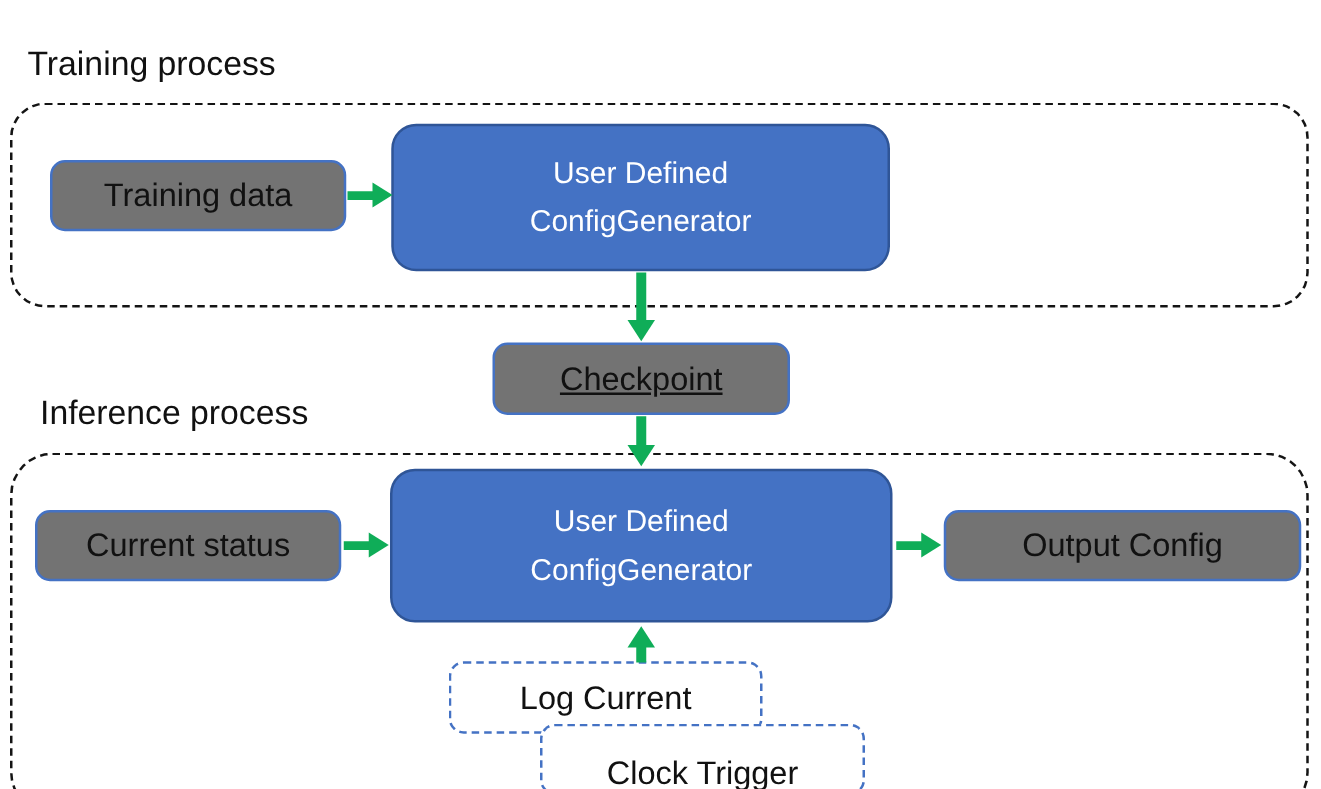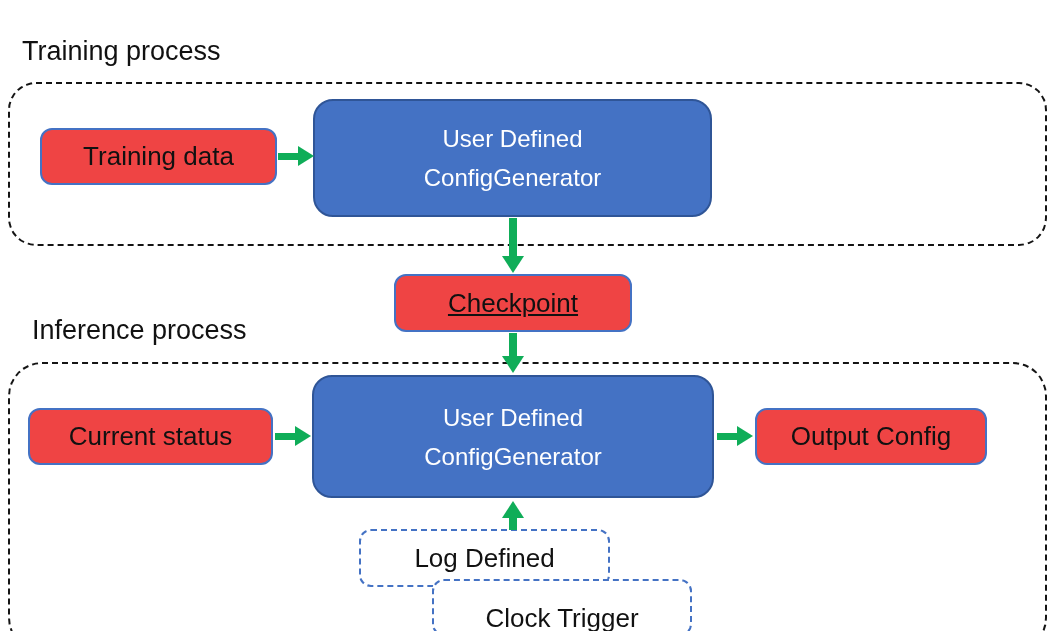--- a/index.html
+++ b/index.html
@@ -24,21 +24,21 @@
 
   .dashed-region {
     position: absolute;
     border: 2px dashed var(--region-dash, #141414);
     border-radius: 30px;
     background: transparent;
   }
 
   .node {
     position: absolute;
-    background: #ef4444;
+    background: #737373;
     border: 2px solid var(--node-border-blue, #4472C4);
     border-radius: 12px;
     display: flex;
     align-items: center;
     justify-content: center;
     font-size: 26px;
     color: var(--text-dark, #111111);
     white-space: nowrap;
   }
 
@@ -94,21 +94,21 @@
 
   
   .training-label   { left: 22px;  top: 4px; }
   .inference-label  { left: 32px;  top: 283px; }
   .training-region  { left: 8px;   top: 50px;  width: 1039px; height: 164px; border-radius: 28px; }
   .inference-region { left: 8px;   top: 330px; width: 1039px; height: 290px; border-radius: 34px; }
 
   .training-data-box  { left: 40px;  top: 96px;  width: 237px; height: 57px; }
   .checkpoint-box     { left: 394px; top: 242px; width: 238px; height: 58px; text-decoration: underline; }
   .current-status-box { left: 28px;  top: 376px; width: 245px; height: 57px; }
-  .output-config-box  { left: 755px; top: 376px; width: 232px; height: 57px; }
+  .output-config-box  { left: 755px; top: 376px; width: 286px; height: 57px; }
 
   .gen-box-training  { left: 313px; top: 67px;  width: 399px; height: 118px; }
   .gen-box-inference { left: 312px; top: 343px; width: 402px; height: 123px; }
 
   .log-trigger-box   { left: 359px; top: 497px; width: 251px; height: 58px; }
   .clock-trigger-box { left: 432px; top: 547px; width: 260px; height: 57px; align-items: flex-end; }
 
   
   .a1-shaft { left: 278px; top: 121px; width: 22px; }
   .a1-head  { left: 298px; top: 114px; }
@@ -191,20 +191,20 @@
   <div class="node output-config-box">
     <span>Output Config</span>
   </div>
 
   <div>
     <div class="head-up a6-head"></div>
     <div class="shaft-v a6-shaft"></div>
   </div>
 
   <div class="trigger log log-trigger-box">
-    <span>Log Defined</span>
+    <span>Log Current</span>
   </div>
 
   <div class="trigger clock clock-trigger-box">
     <span>Clock Trigger</span>
   </div>
 
 </div>
 
 </body></html>

